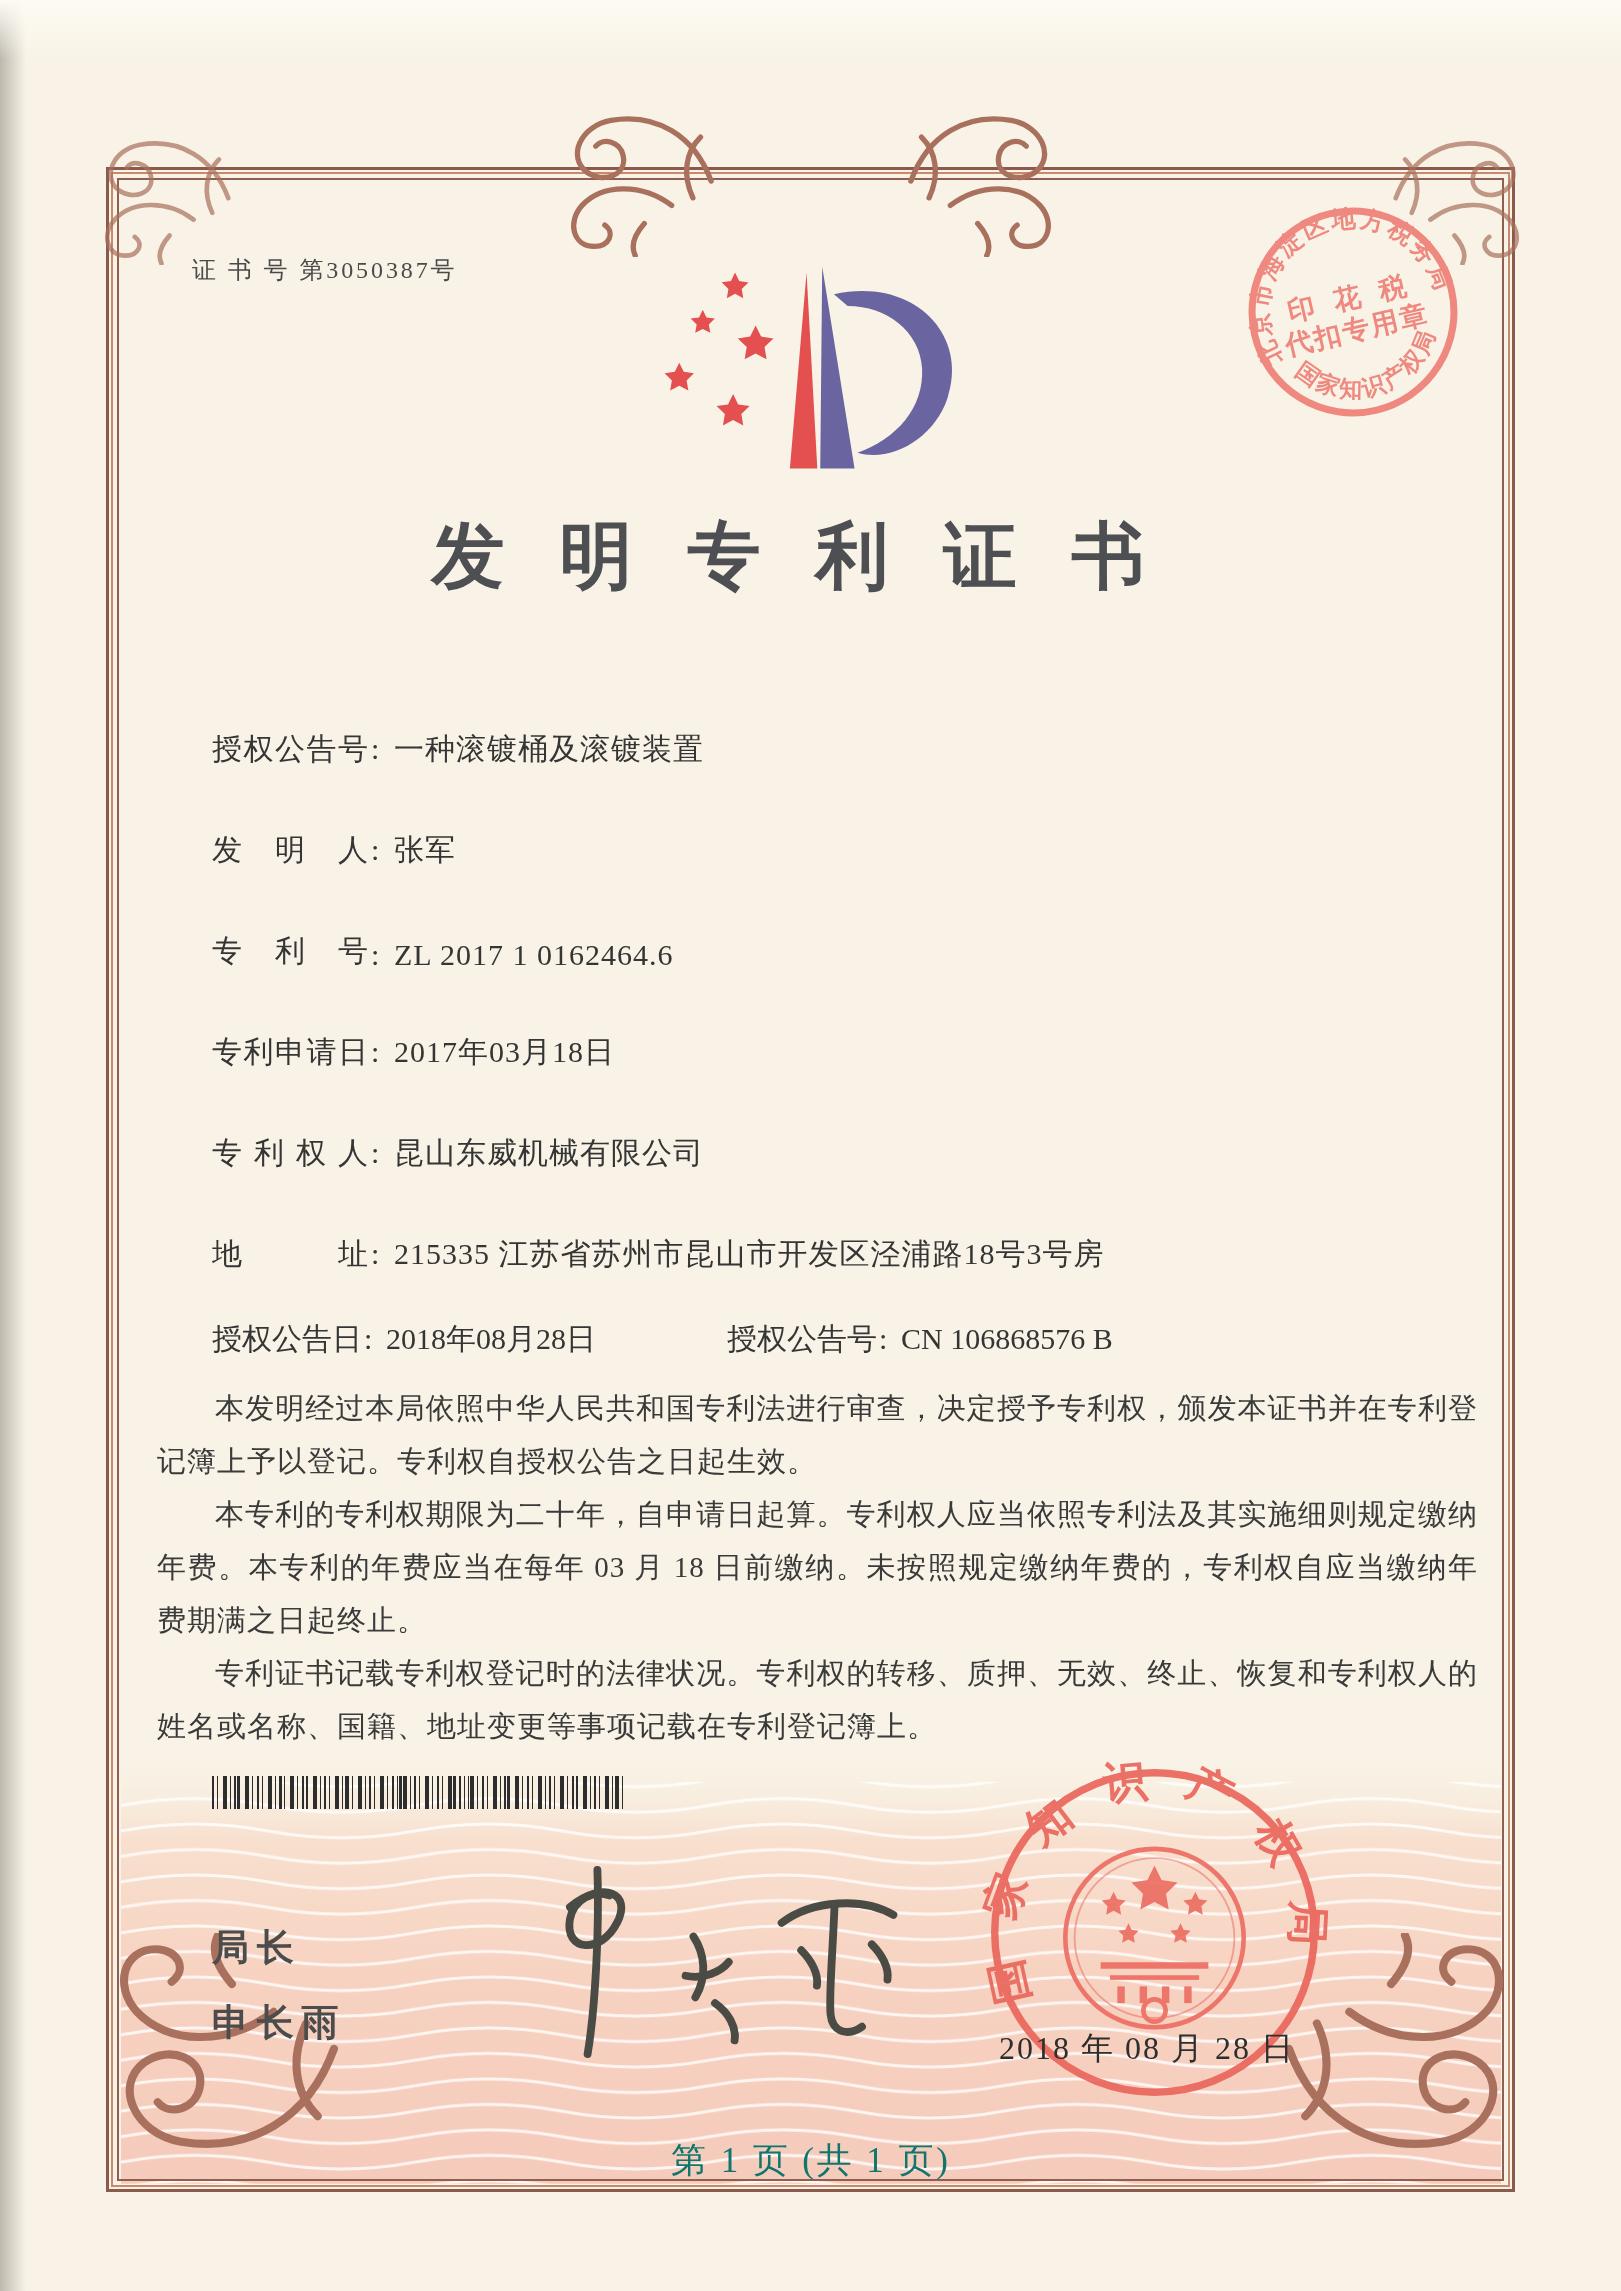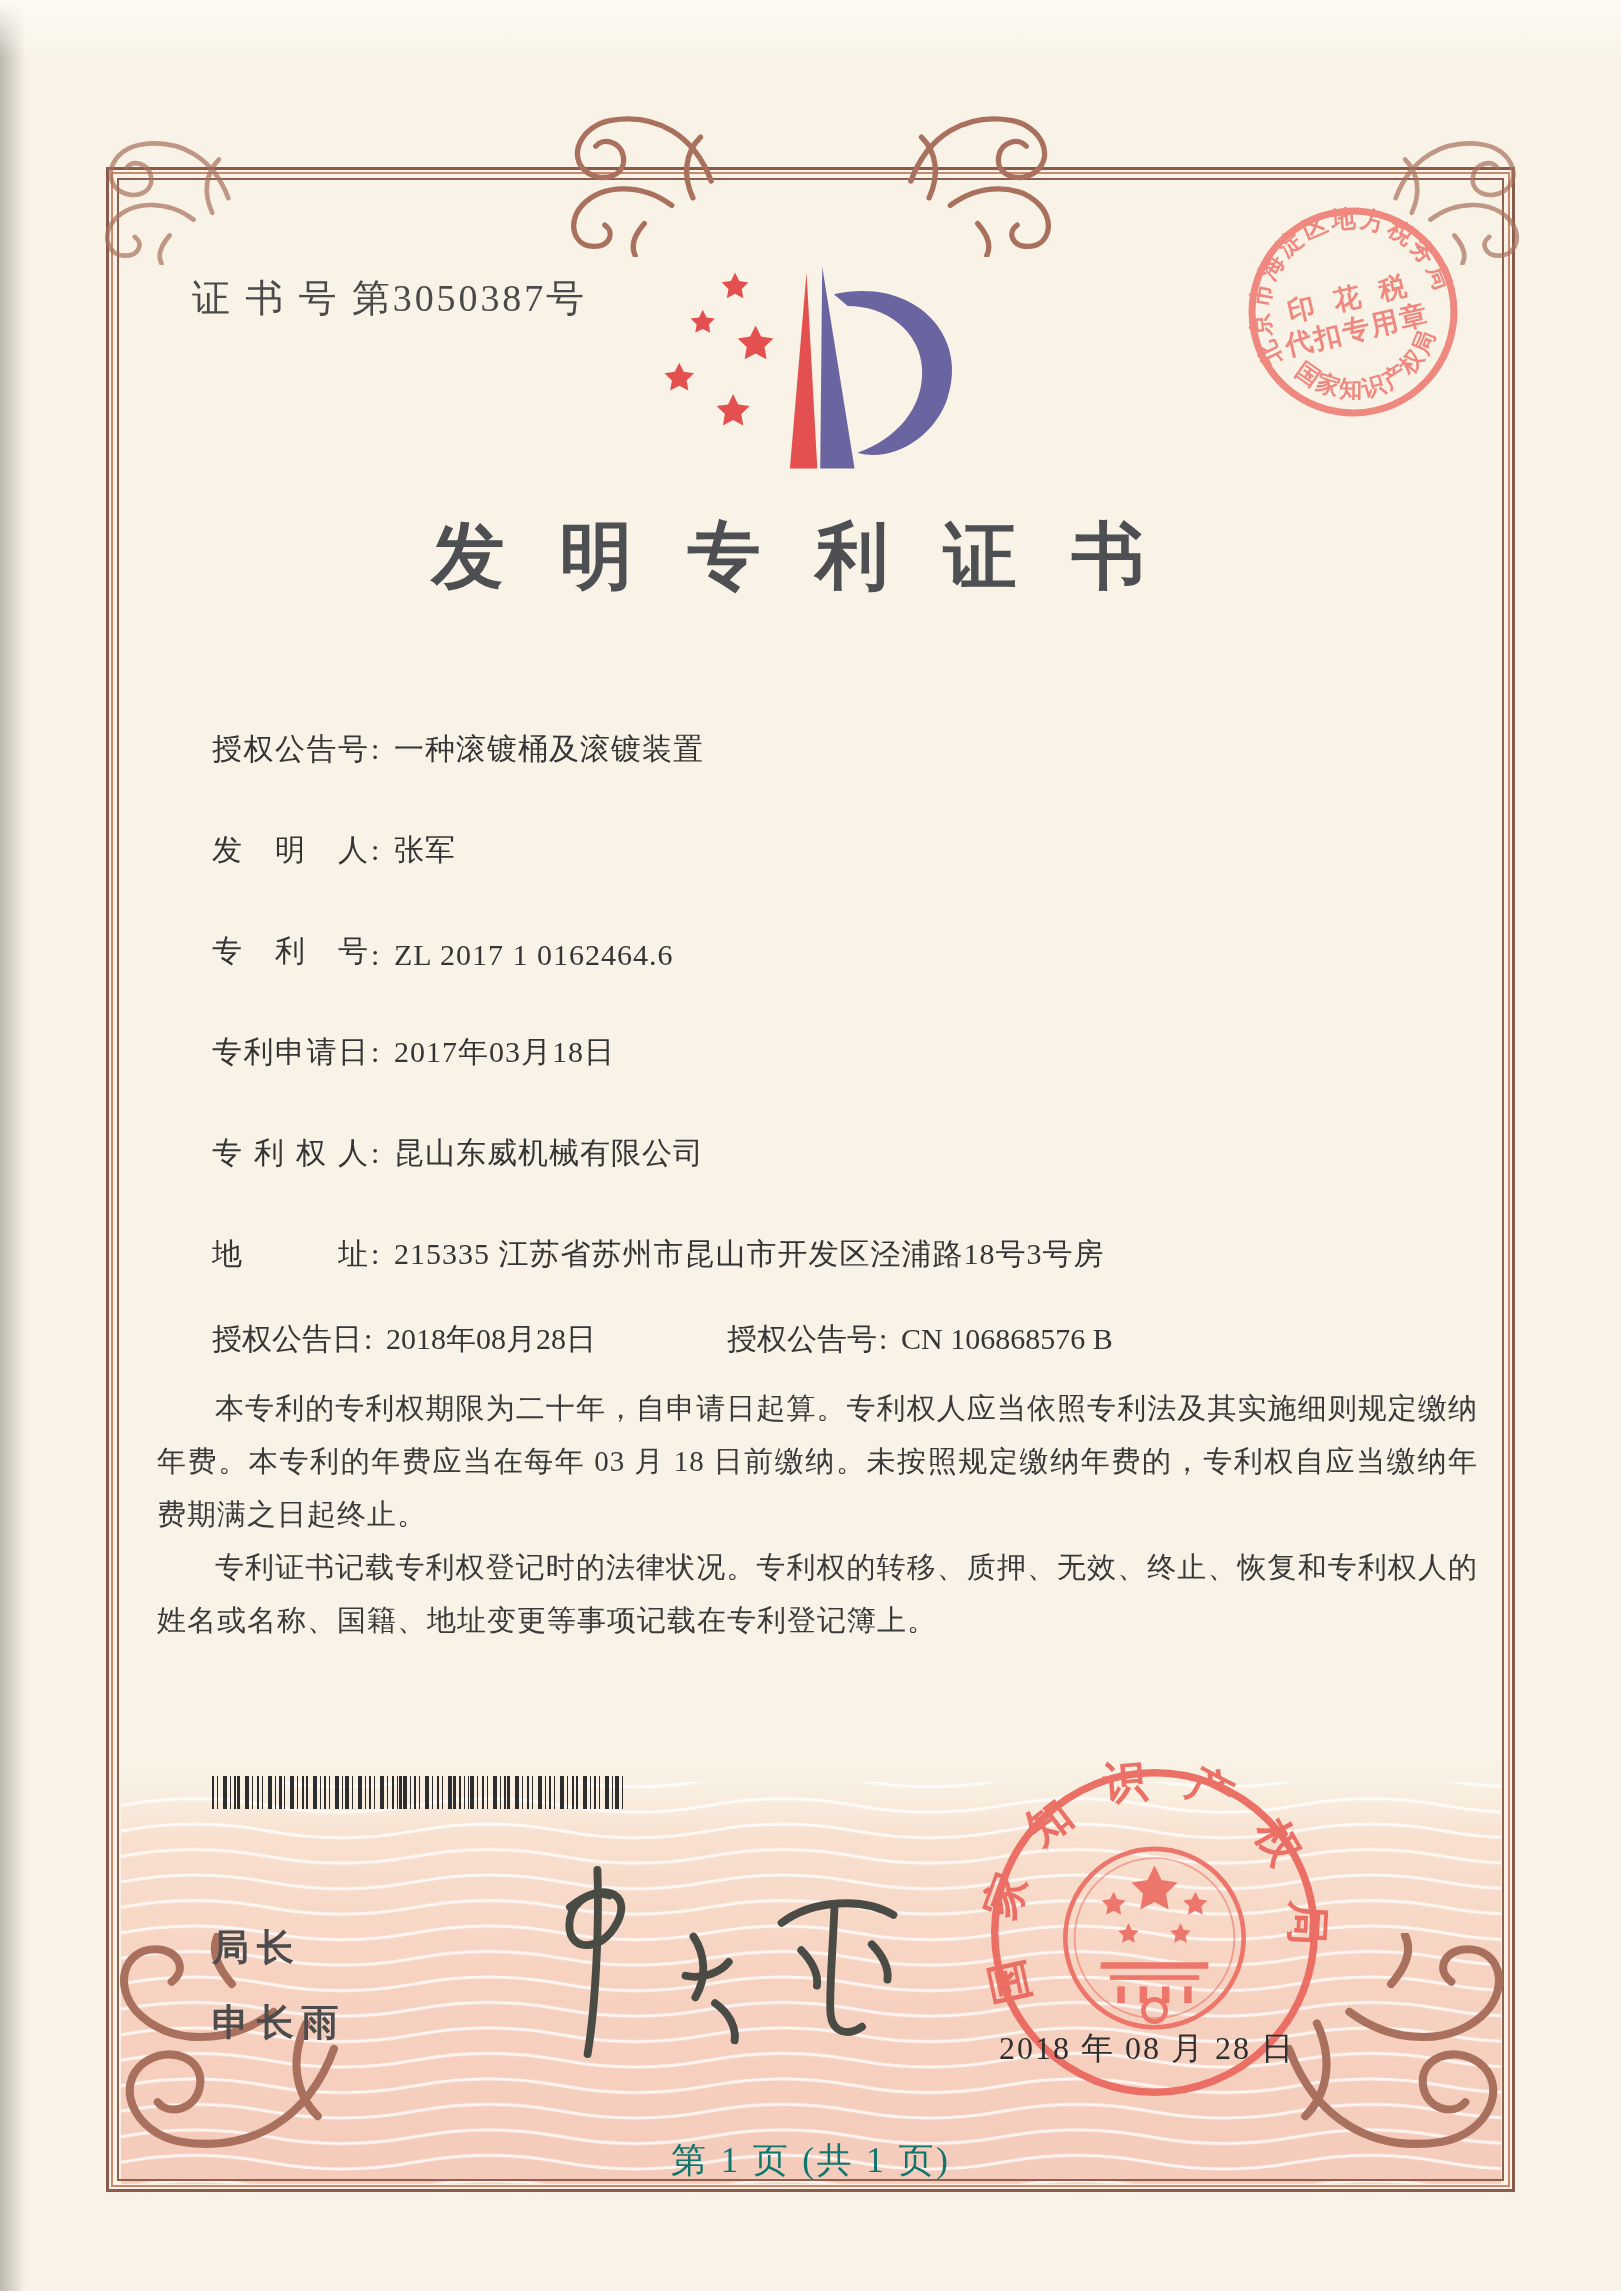--- a/index.html
+++ b/index.html
@@ -21,21 +21,21 @@
   .frame-mid{position:absolute;inset:2px;border:2px solid #c8896c;}
   .frame-in{position:absolute;inset:7.8px;border:2px solid #8f6052;}
 
   
   .band{position:absolute;left:121px;top:1764px;width:1380px;height:420px;z-index:1;}
 
   
   .orn{position:absolute;z-index:4;}
 
   
-  .cert-no{position:absolute;left:192px;top:273px;font-size:38px;letter-spacing:2.9px;color:#4a4a4a;z-index:6;}
+  .cert-no{position:absolute;left:192px;top:254px;font-size:24px;letter-spacing:2.9px;color:#4a4a4a;z-index:6;}
   .logo{position:absolute;left:642px;top:253px;z-index:6;}
   .stamp-wrap{position:absolute;left:1247px;top:206px;width:212px;height:212px;
     transform:rotate(-13deg);opacity:.88;z-index:7;}
   .title{position:absolute;left:0;top:508px;width:1576px;text-align:center;
     font-size:73px;font-weight:600;color:#4e4f52;letter-spacing:55px;text-indent:55px;z-index:6;}
 
   
   .fields{position:absolute;left:212px;top:729px;width:1264px;z-index:6;}
   .frow{position:absolute;left:0;font-size:30px;letter-spacing:1px;color:#353535;white-space:nowrap;}
   .flabel{display:inline-block;width:157px;text-align:justify;text-align-last:justify;vertical-align:bottom;}
@@ -168,20 +168,21 @@
   <div class="frow" style="top:505px"><span class="flabel">地址</span><span class="fcolon">:</span><span class="fvalue">215335 江苏省苏州市昆山市开发区泾浦路18号3号房</span></div>
 </div>
 
 <div class="grant">
   <span>授权公告日</span><span class="fcolon">:</span><span>2018年08月28日</span>
   <span class="gap"></span>
   <span>授权公告号</span><span class="fcolon">:</span><span>CN 106868576 B</span>
 </div>
 
 <div class="body-text">
+  <p>本发明经过本局依照中华人民共和国专利法进行审查，决定授予专利权，颁发本证书并在专利登记簿上予以登记。专利权自授权公告之日起生效。</p>
   <p>本专利的专利权期限为二十年，自申请日起算。专利权人应当依照专利法及其实施细则规定缴纳年费。本专利的年费应当在每年 03 月 18 日前缴纳。未按照规定缴纳年费的，专利权自应当缴纳年费期满之日起终止。</p>
   <p>专利证书记载专利权登记时的法律状况。专利权的转移、质押、无效、终止、恢复和专利权人的姓名或名称、国籍、地址变更等事项记载在专利登记簿上。</p>
 </div>
 
 <div class="barcode"></div>
 
 <div class="director t1">局长</div>
 <div class="director t2">申长雨</div>
 
 <svg class="signature" width="392" height="206" viewBox="0 0 400 210">

